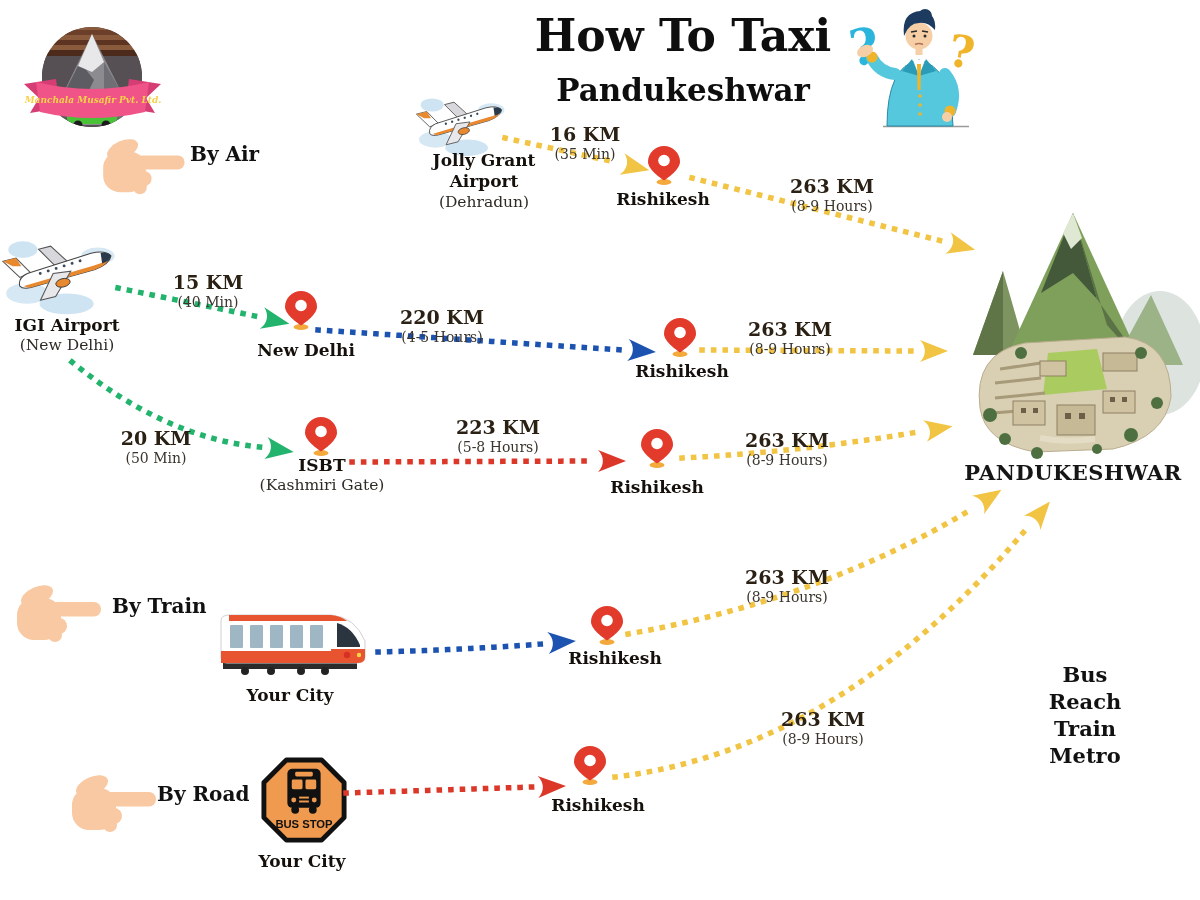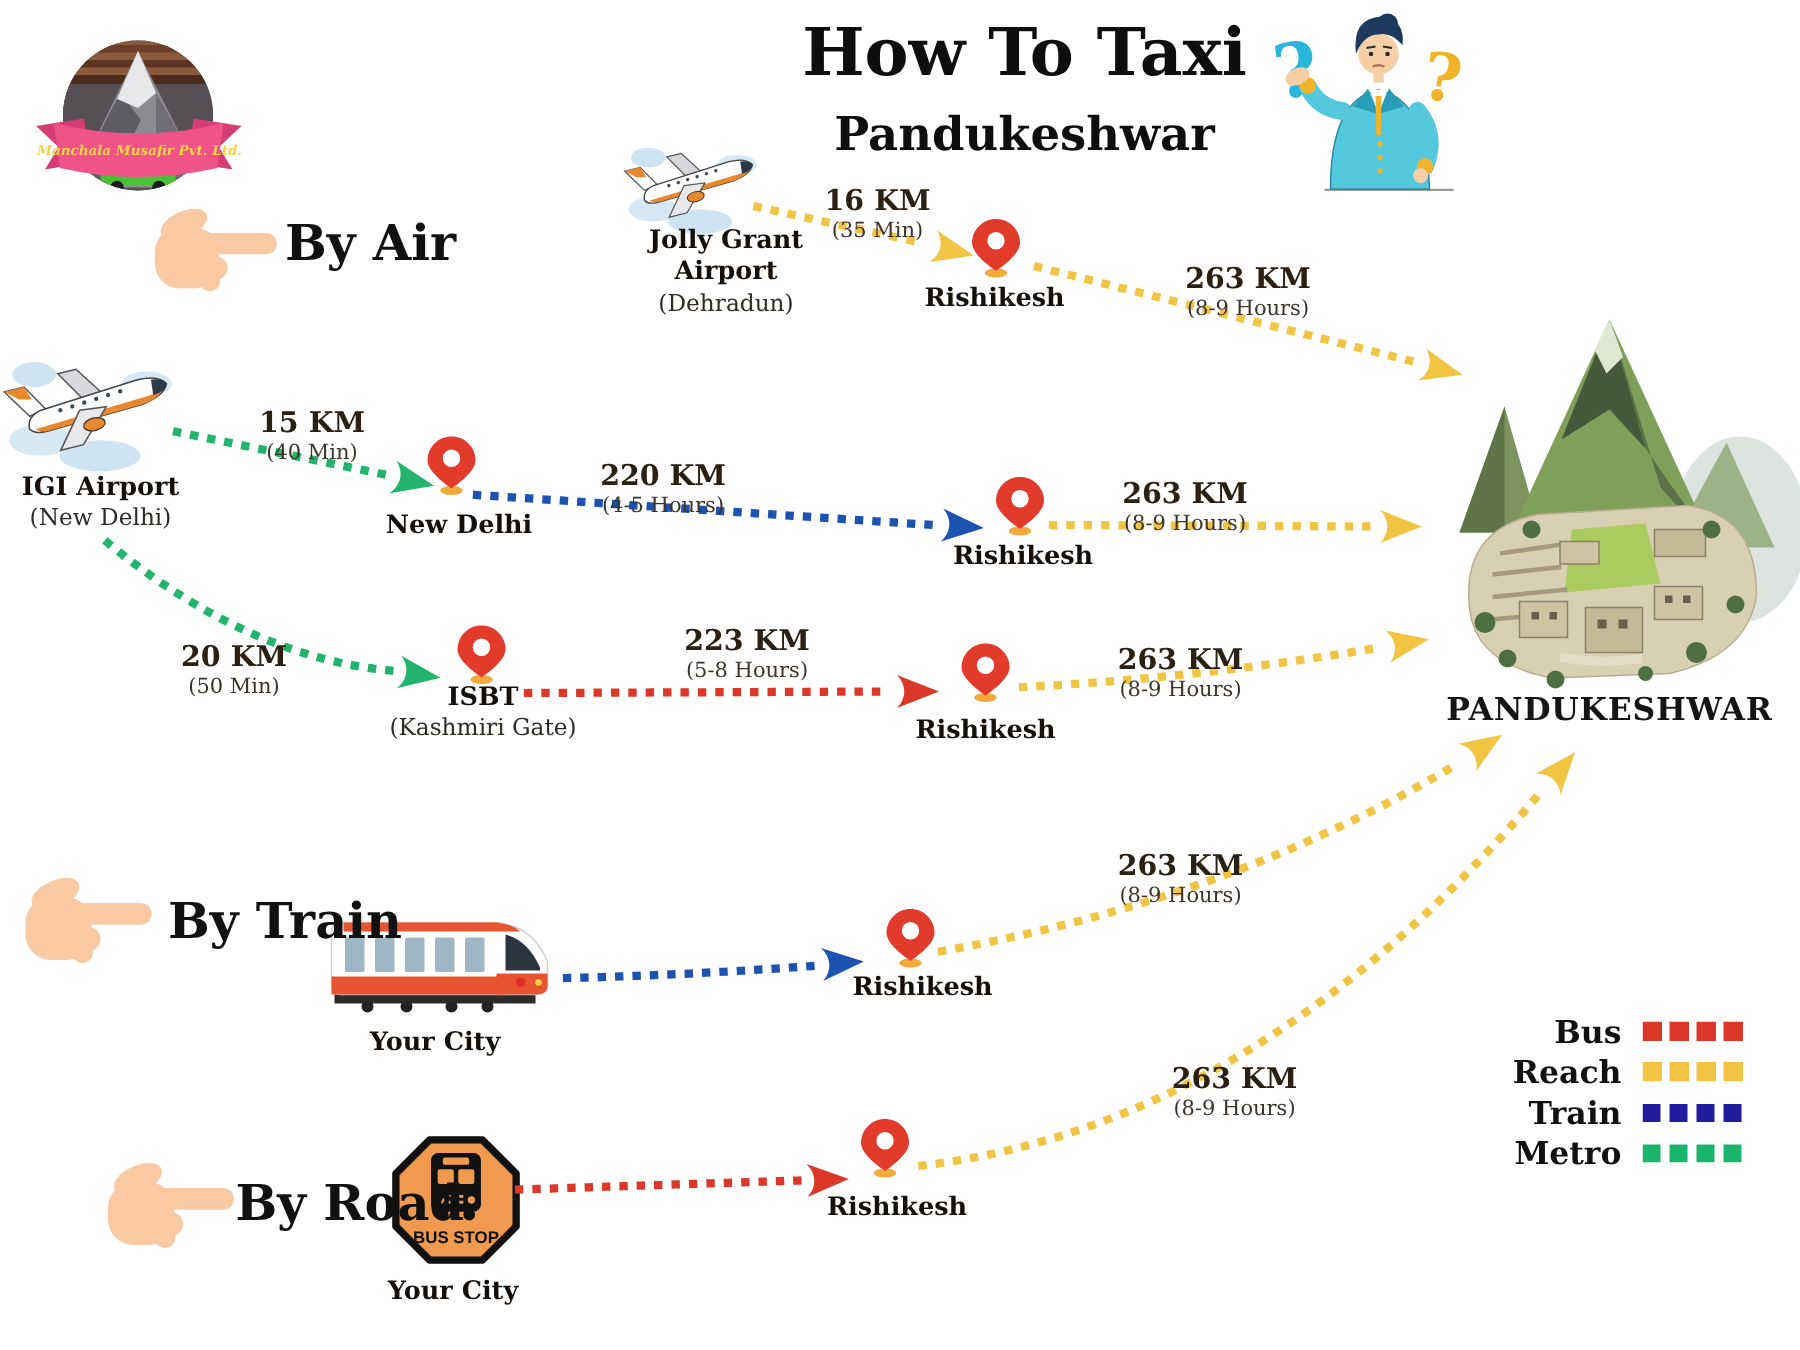--- a/index.html
+++ b/index.html
@@ -2,28 +2,28 @@
 <html><head>
 <meta charset="utf-8">
 <style>
   html,body{margin:0;padding:0;background:#ffffff;}
   .stage{position:relative;width:1200px;height:900px;background:#ffffff;overflow:hidden;
          font-family:"DejaVu Serif", serif;color:#1f1a14;}
   .abs{position:absolute;}
   .ctr{transform:translateX(-50%);text-align:center;}
   .title1{font-size:44px;font-weight:bold;color:#0e0e0e;white-space:nowrap;}
   .title2{font-size:31px;font-weight:bold;color:#0e0e0e;white-space:nowrap;}
-  .section-label{font-size:33px;font-weight:bold;color:#111;white-space:nowrap;}
+  .section-label{font-size:20px;font-weight:bold;color:#111;white-space:nowrap;}
   .node-label{font-size:17px;font-weight:bold;line-height:1.25;color:#15100b;white-space:nowrap;}
   .node-sub{font-size:15.5px;font-weight:normal;color:#2e2a24;white-space:nowrap;}
   .seg{line-height:1.15;white-space:nowrap;}
   .seg .d{font-size:19px;font-weight:bold;color:#2a2013;}
   .seg .t{font-size:14px;color:#3a342c;}
   .dest-label{font-size:21px;font-weight:bold;letter-spacing:0.5px;color:#151515;white-space:nowrap;}
-  .legend-row{height:27px;display:flex;align-items:center;justify-content:flex-end;gap:14px;}
+  .legend-row{height:27px;display:flex;align-items:center;justify-content:flex-end;gap:14px;flex-direction:column;}
   .legend-label{font-size:21px;font-weight:bold;color:#111;}
   svg{display:block;}
 </style>
 </head>
 <body>
 
 <div class="stage">
 
   <svg class="abs" style="left:20px;top:20px" width="145" height="125" viewBox="0 0 145 125">
     <defs>

